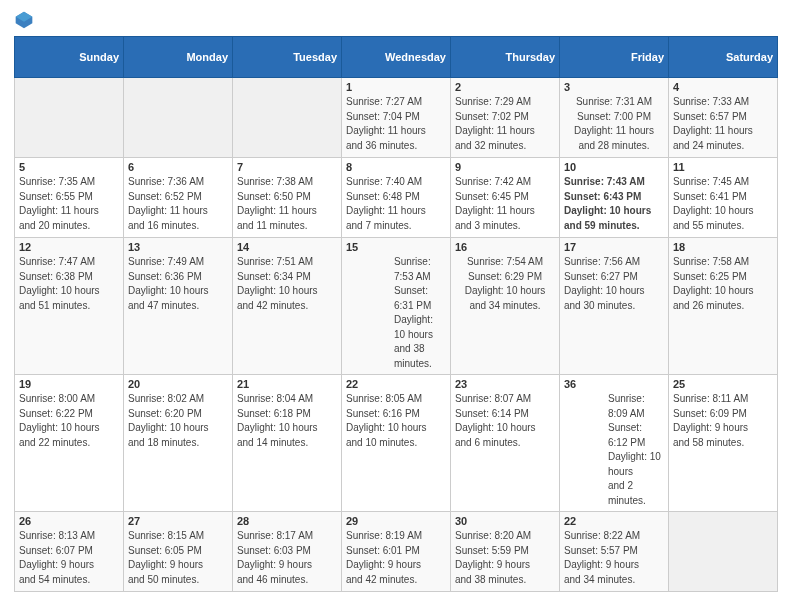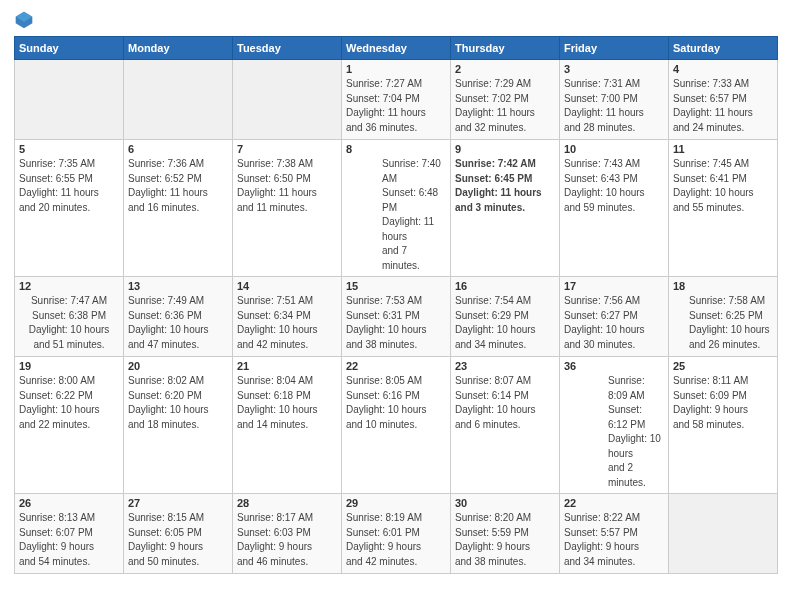--- a/index.html
+++ b/index.html
@@ -52,22 +52,22 @@
     .calendar {
       width: 100%;
       border-collapse: collapse;
       table-layout: fixed;
     }
     .calendar thead th {
       background-color: #2a6db5;
       color: #fff;
       font-size: 11px;
       font-weight: bold;
-      padding: 5px 4px;
-      text-align: left;
+      padding: 14px 4px;
+      text-align: right;
       border: 1px solid #1a5a9a;
     }
     .calendar tbody td {
       vertical-align: top;
       padding: 3px 4px;
       border: 1px solid #ccc;
       font-size: 9.5px;
       color: #333;
       height: 80px;
       background: #fff;
@@ -139,21 +139,21 @@
           </td>
           <td>
             <div class="day-number">2</div>
             <div class="day-info" style="white-space: pre-line;">Sunrise: 7:29 AM
 Sunset: 7:02 PM
 Daylight: 11 hours
 and 32 minutes.</div>
           </td>
           <td>
             <div class="day-number">3</div>
-            <div class="day-info" style="white-space: pre-line;">Sunrise: 7:31 AM
+            <div class="day-info" style="white-space: pre-line; text-align: center;">Sunrise: 7:31 AM
 Sunset: 7:00 PM
 Daylight: 11 hours
 and 28 minutes.</div>
           </td>
           <td>
             <div class="day-number">4</div>
             <div class="day-info" style="white-space: pre-line;">Sunrise: 7:33 AM
 Sunset: 6:57 PM
 Daylight: 11 hours
 and 24 minutes.</div>
@@ -176,93 +176,93 @@
           </td>
           <td>
             <div class="day-number">7</div>
             <div class="day-info" style="white-space: pre-line;">Sunrise: 7:38 AM
 Sunset: 6:50 PM
 Daylight: 11 hours
 and 11 minutes.</div>
           </td>
           <td>
             <div class="day-number">8</div>
-            <div class="day-info" style="white-space: pre-line; margin-left: 36px;">Sunrise: 7:40 AM
+            <div class="day-info" style="white-space: pre-line;">Sunrise: 7:40 AM
 Sunset: 6:48 PM
 Daylight: 11 hours
 and 7 minutes.</div>
           </td>
           <td>
             <div class="day-number">9</div>
-            <div class="day-info" style="white-space: pre-line; font-weight: bold;">Sunrise: 7:42 AM
+            <div class="day-info" style="white-space: pre-line;">Sunrise: 7:42 AM
 Sunset: 6:45 PM
 Daylight: 11 hours
 and 3 minutes.</div>
           </td>
           <td>
             <div class="day-number">10</div>
-            <div class="day-info" style="white-space: pre-line;">Sunrise: 7:43 AM
+            <div class="day-info" style="white-space: pre-line; font-weight: bold;">Sunrise: 7:43 AM
 Sunset: 6:43 PM
 Daylight: 10 hours
 and 59 minutes.</div>
           </td>
           <td>
             <div class="day-number">11</div>
             <div class="day-info" style="white-space: pre-line;">Sunrise: 7:45 AM
 Sunset: 6:41 PM
 Daylight: 10 hours
 and 55 minutes.</div>
           </td>
         </tr>
         <tr>
           <td>
             <div class="day-number">12</div>
-            <div class="day-info" style="white-space: pre-line; text-align: center;">Sunrise: 7:47 AM
+            <div class="day-info" style="white-space: pre-line;">Sunrise: 7:47 AM
 Sunset: 6:38 PM
 Daylight: 10 hours
 and 51 minutes.</div>
           </td>
           <td>
             <div class="day-number">13</div>
             <div class="day-info" style="white-space: pre-line;">Sunrise: 7:49 AM
 Sunset: 6:36 PM
 Daylight: 10 hours
 and 47 minutes.</div>
           </td>
           <td>
             <div class="day-number">14</div>
             <div class="day-info" style="white-space: pre-line;">Sunrise: 7:51 AM
 Sunset: 6:34 PM
 Daylight: 10 hours
 and 42 minutes.</div>
           </td>
           <td>
             <div class="day-number">15</div>
-            <div class="day-info" style="white-space: pre-line;">Sunrise: 7:53 AM
+            <div class="day-info" style="white-space: pre-line; margin-left: 48px;">Sunrise: 7:53 AM
 Sunset: 6:31 PM
 Daylight: 10 hours
 and 38 minutes.</div>
           </td>
           <td>
             <div class="day-number">16</div>
-            <div class="day-info" style="white-space: pre-line;">Sunrise: 7:54 AM
+            <div class="day-info" style="white-space: pre-line; text-align: center;">Sunrise: 7:54 AM
 Sunset: 6:29 PM
 Daylight: 10 hours
 and 34 minutes.</div>
           </td>
           <td>
             <div class="day-number">17</div>
             <div class="day-info" style="white-space: pre-line;">Sunrise: 7:56 AM
 Sunset: 6:27 PM
 Daylight: 10 hours
 and 30 minutes.</div>
           </td>
           <td>
             <div class="day-number">18</div>
-            <div class="day-info" style="white-space: pre-line; margin-left: 16px;">Sunrise: 7:58 AM
+            <div class="day-info" style="white-space: pre-line;">Sunrise: 7:58 AM
 Sunset: 6:25 PM
 Daylight: 10 hours
 and 26 minutes.</div>
           </td>
         </tr>
         <tr>
           <td>
             <div class="day-number">19</div>
             <div class="day-info" style="white-space: pre-line;">Sunrise: 8:00 AM
 Sunset: 6:22 PM

